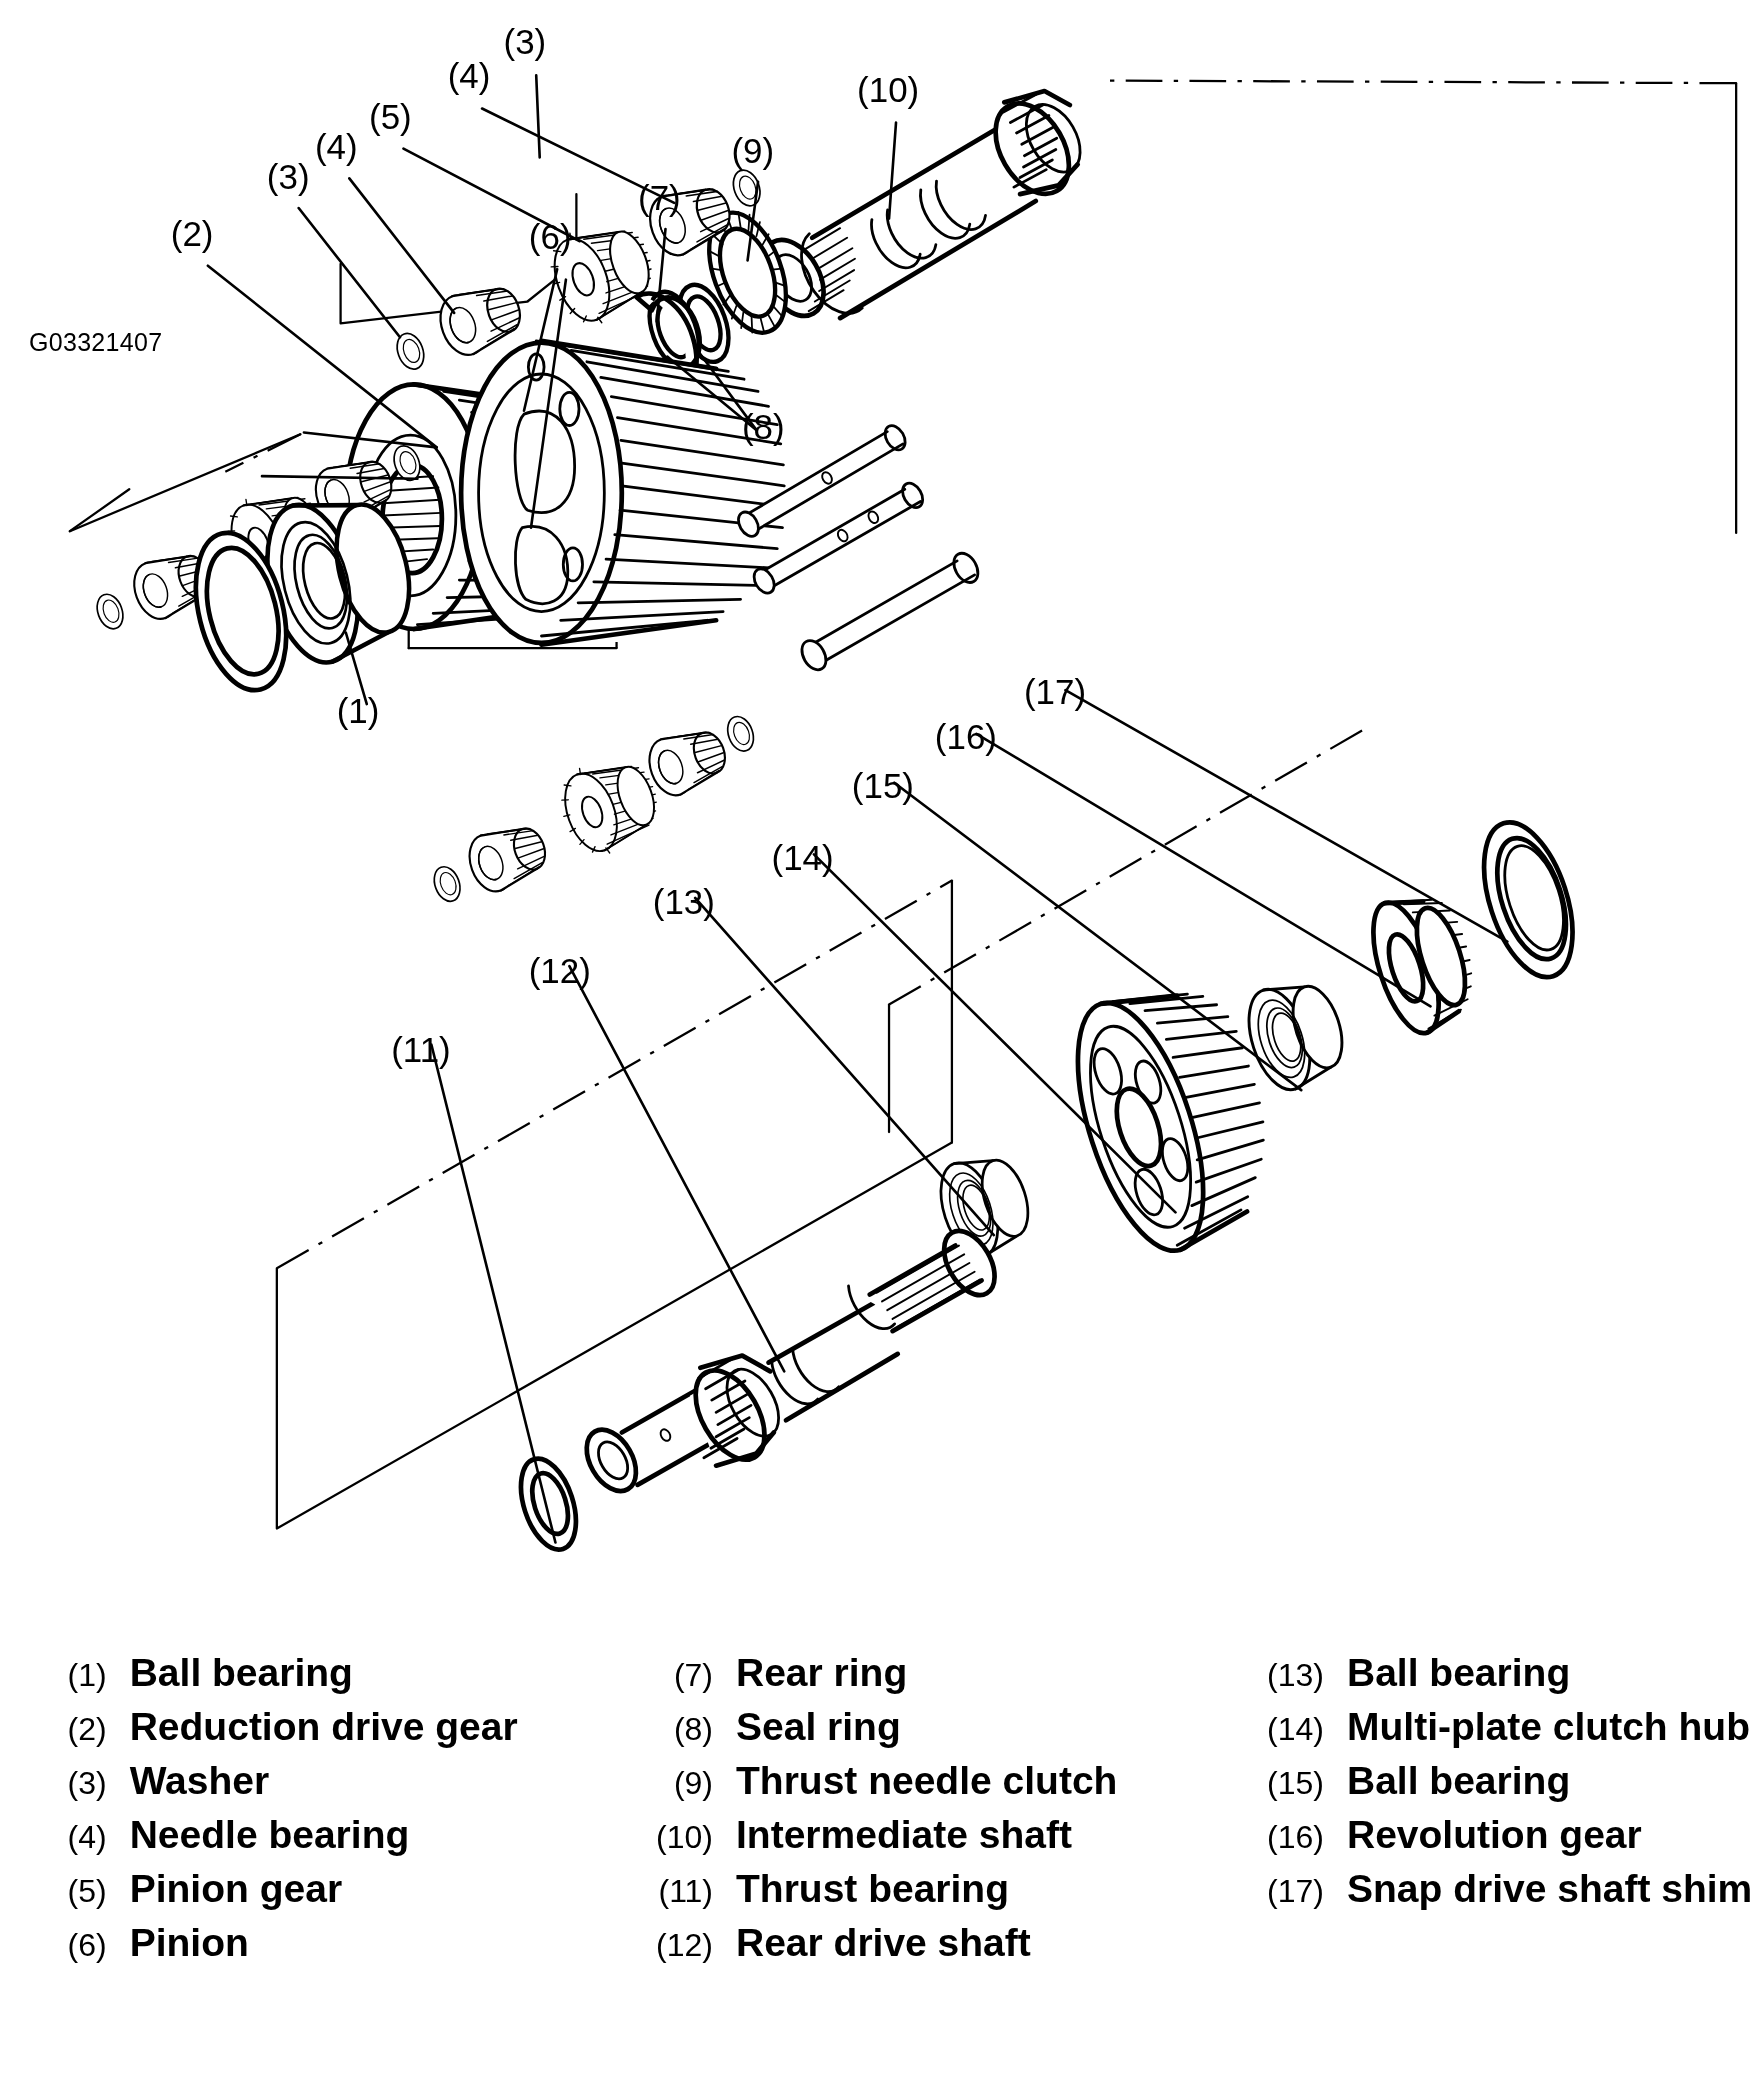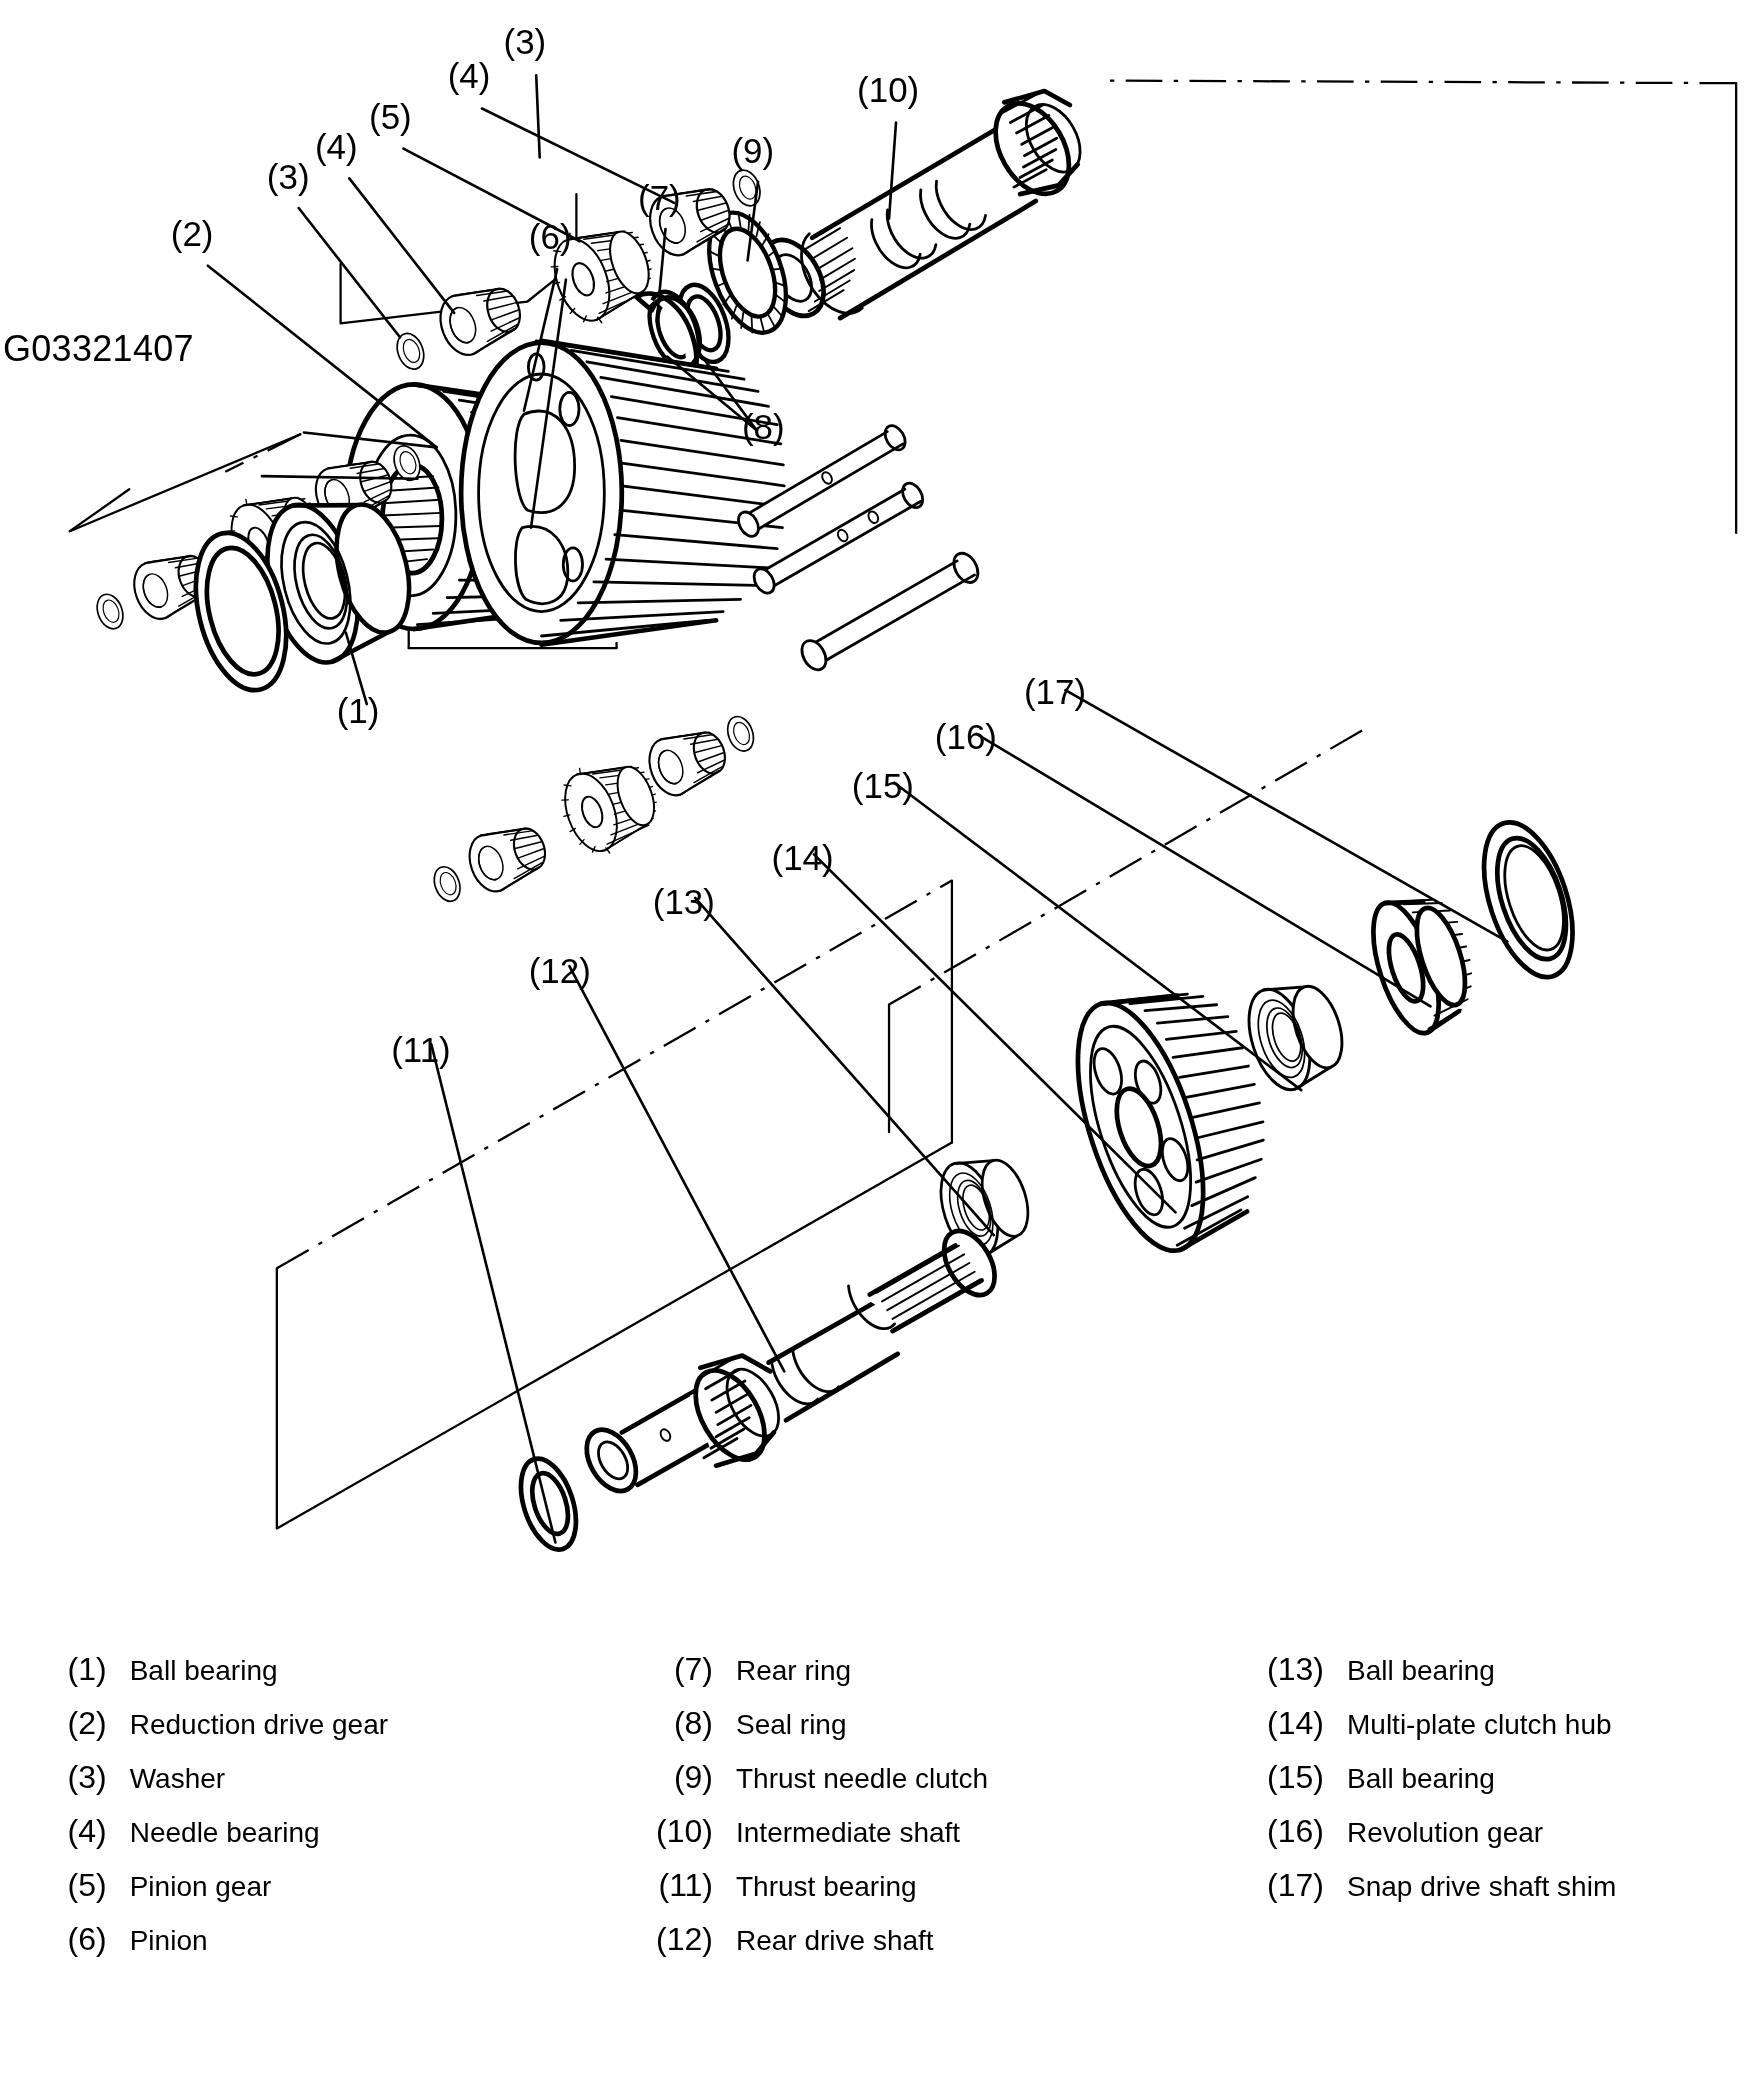--- a/index.html
+++ b/index.html
@@ -12,22 +12,22 @@
   .leader{fill:none;stroke:#000;stroke-width:3.0;stroke-linecap:round;}
   .frame{fill:none;stroke:#000;stroke-width:2.6;stroke-linecap:round;stroke-linejoin:round;}
   .dashdot{fill:none;stroke:#000;stroke-width:2.6;stroke-dasharray:42 13 5 13;stroke-linecap:butt;}
   .wht{fill:#fff;}
   .callout{font-family:"Liberation Sans",sans-serif;font-size:40px;fill:#000;}
 
   #legend{position:absolute;left:0;top:1651px;width:1751px;height:441px;}
   .legcol{position:absolute;top:0;}
   .legrow{display:flex;align-items:baseline;height:54px;}
   .legnum{width:91px;text-align:right;padding-right:23px;font-size:32px;white-space:nowrap;}
-  .legtxt{font-size:28px;white-space:nowrap;}
-  #figcode{position:absolute;left:3px;top:328px;font-size:36px;letter-spacing:0.3px;}
+  .legtxt{font-size:39px;white-space:nowrap;font-weight:bold;}
+  #figcode{position:absolute;left:29px;top:328px;font-size:25px;letter-spacing:0.3px;}
 </style>
 </head>
 <body>
 
 <div id="figure">
 <svg viewBox="0 0 2005 1890" xmlns="http://www.w3.org/2000/svg">
   <defs>
 
     <g id="needle">
       <ellipse cx="0" cy="0" rx="30" ry="44" class="wht"></ellipse>

